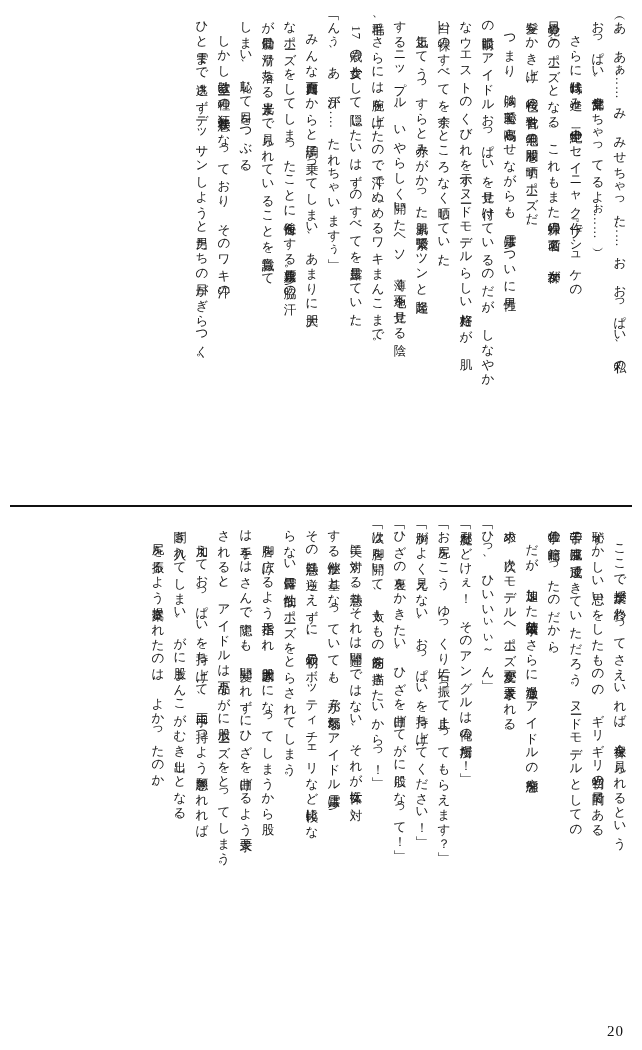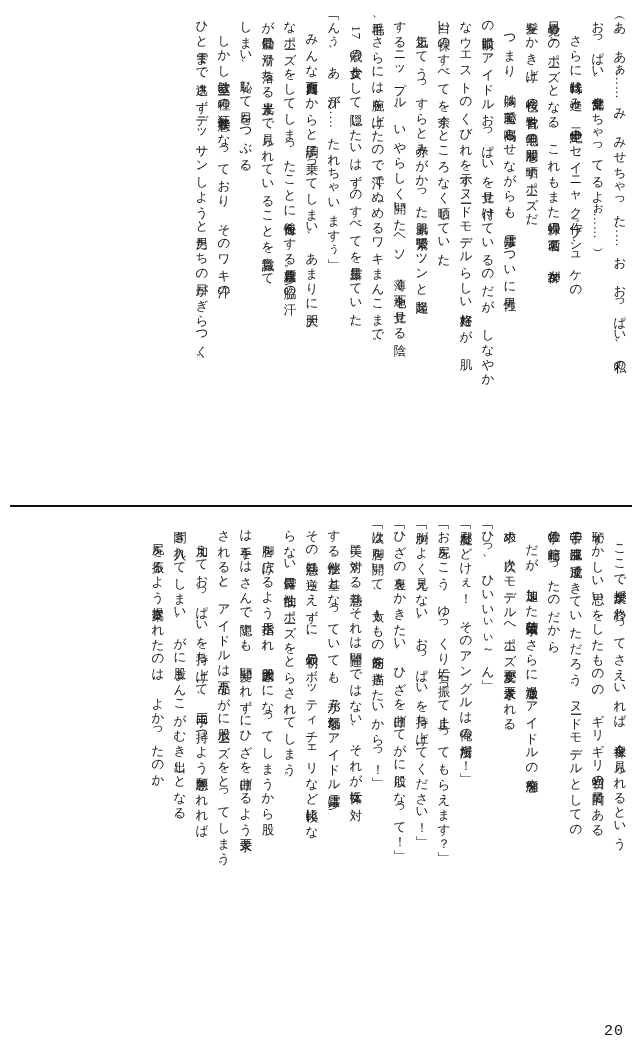--- a/index.html
+++ b/index.html
@@ -66,21 +66,21 @@
   }
   .panel-top .vcol { height: 476px; }
   .panel-bottom .vcol { height: 487px; }
 
   
   .page-number {
     position: absolute;
     right: 18px;
     bottom: 10px;
     font-size: 15px;
-    font-family: Liberation Mono, monospace;
+    font-family: Liberation Serif, serif;
     letter-spacing: 1px;
     color: #111;
   }
 </style>
 </head>
 <body>
 
 <div class="page">
 
   <div class="panel panel-top">

